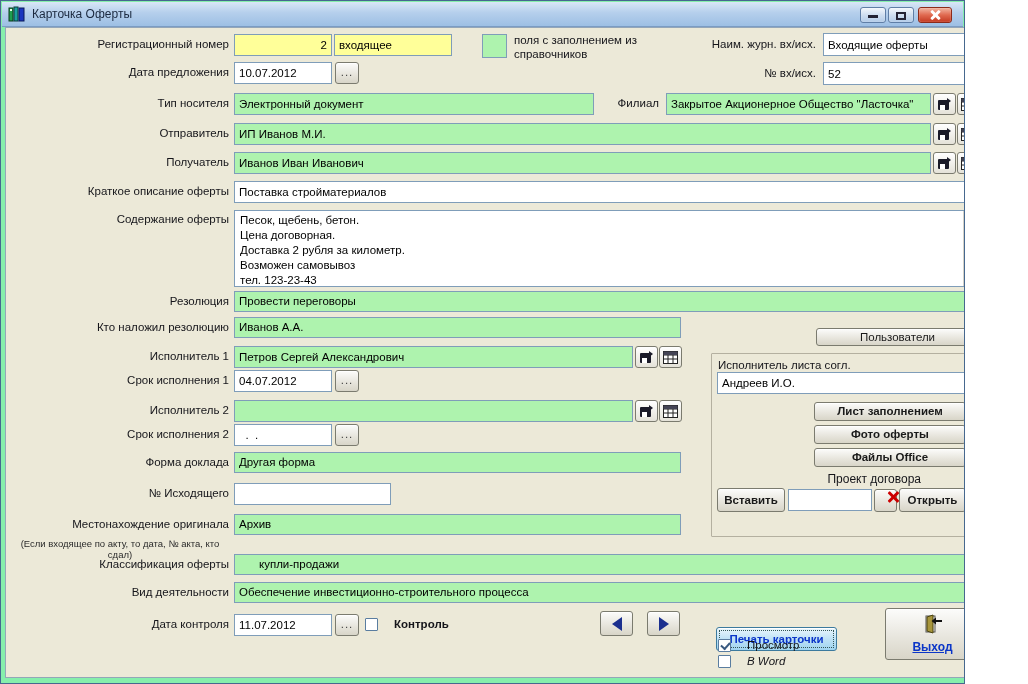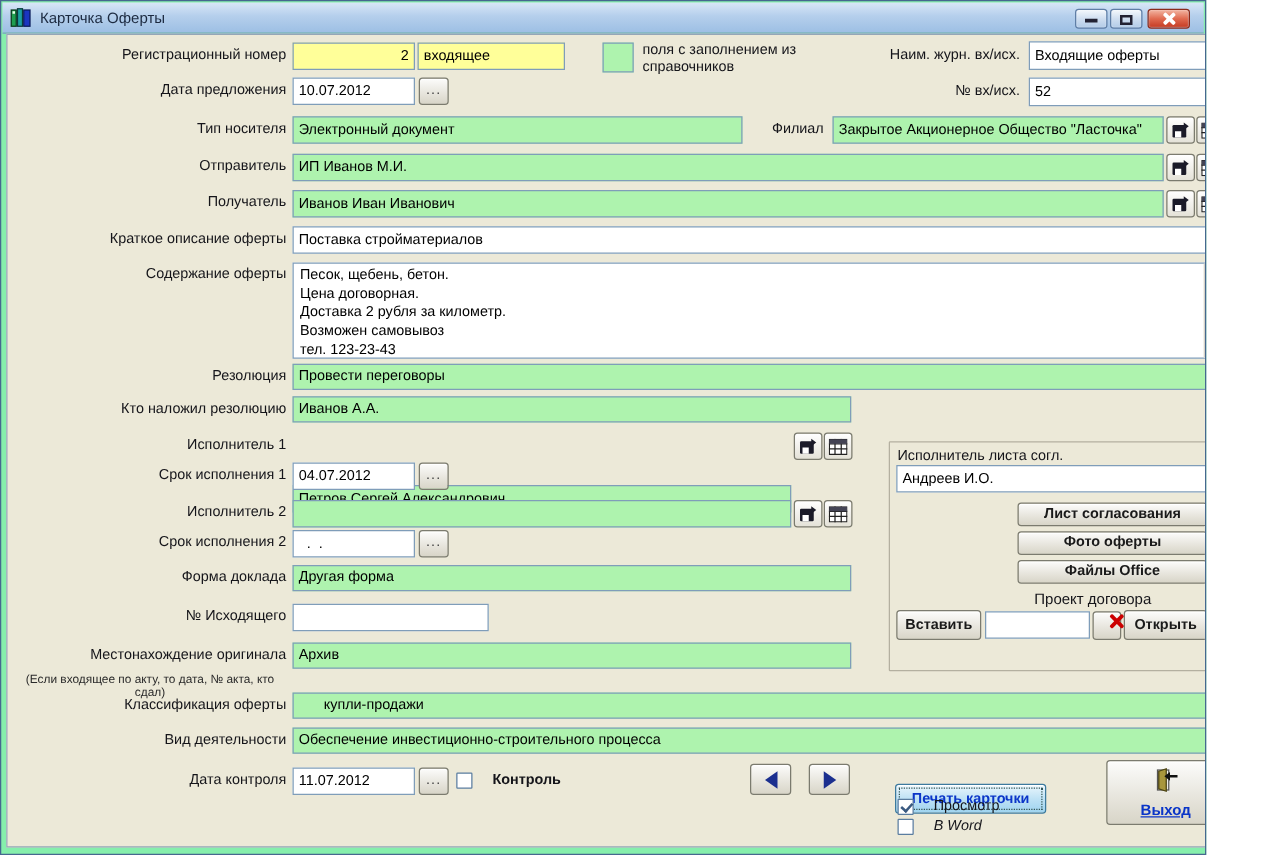--- a/index.html
+++ b/index.html
@@ -211,23 +211,24 @@
     <div class="varrow dn">
         <span class="tri-dn"></span>
       </div>
   </div>
 
   <div class="lbl" style="left:10px; top:294px; width:218px;">Резолюция</div>
   <div class="fld green" style="left:233px; top:290px; width:747px; height:21px; line-height:19px;">Провести переговоры</div>
 
   <div class="lbl" style="left:10px; top:320px; width:218px;">Кто наложил резолюцию</div>
   <div class="fld green" style="left:233px; top:316px; width:447px; height:21px; line-height:19px;">Иванов А.А.</div>
+  <div class="btn" style="left:815px; top:327px; width:163px; height:18px; line-height:16px; font-weight:normal;">Пользователи</div>
 
   <div class="lbl" style="left:10px; top:349px; width:218px;">Исполнитель 1</div>
-  <div class="fld green" style="left:233px; top:345px; width:399px;margin-top:42px;">Петров Сергей Александрович</div>
+  <div class="fld green" style="left:233px; top:345px; width:399px;">Петров Сергей Александрович</div>
   <div class="icon-btn" style="left:634px; top:345px;">
     <svg width="15" height="15" viewBox="0 0 15 15">
         <rect x="1" y="3" width="11" height="10" fill="#1a1a28" rx="1"></rect>
         <rect x="3" y="8" width="5" height="5" fill="#fff"></rect>
         <path d="M10 1 l4 3 -4 3 z" fill="#1a1a28"></path>
       </svg>
   </div>
   <div class="icon-btn" style="left:658px; top:345px;">
     <svg width="15" height="13" viewBox="0 0 15 13">
         <rect x="0.5" y="0.5" width="14" height="12" fill="#fff" stroke="#222"></rect>
@@ -239,21 +240,21 @@
       </svg>
   </div>
 
   <div class="lbl" style="left:10px; top:373px; width:218px;">Срок исполнения 1</div>
   <input class="fld" style="left: 233px; top: 369px; width: 98px;" value="04.07.2012">
   <div class="btn dots" style="left:334px; top:369px; width:24px; height:22px;">...</div>
 
   <div class="groupbox" style="left:710px; top:352px; width:272px; height:184px;"></div>
   <div class="legend-text" style="left:717px; top:357px; width:200px;">Исполнитель листа согл.</div>
   <input class="fld" style="left: 716px; top: 371px; width: 251px;" value="Андреев И.О.">
-  <div class="btn" style="left:813px; top:401px; width:152px; height:19px; line-height:17px;">Лист согласования</div>
+  <div class="btn" style="left:813px; top:401px; width:152px; height:19px; line-height:17px;">Лист заполнением</div>
   <div class="btn" style="left:813px; top:424px; width:152px; height:19px; line-height:17px;">Фото оферты</div>
   <div class="btn" style="left:813px; top:447px; width:152px; height:19px; line-height:17px;">Файлы Office</div>
   <div class="legend-text" style="left:760px; top:471px; width:160px; text-align:right; font-size:12px;">Проект договора</div>
   <div class="btn" style="left:716px; top:487px; width:68px; height:24px; line-height:22px;">Вставить</div>
   <input class="fld" style="left: 787px; top: 488px; width: 84px;" value="">
   <div class="btn" style="left:873px; top:488px; width:23px; height:23px;"><span class="del-x"></span></div>
   <div class="btn" style="left:898px; top:487px; width:67px; height:24px; line-height:22px;">Открыть</div>
 
   <div class="lbl" style="left:10px; top:403px; width:218px;">Исполнитель 2</div>
   <div class="fld green" style="left:233px; top:399px; width:399px;"></div>

